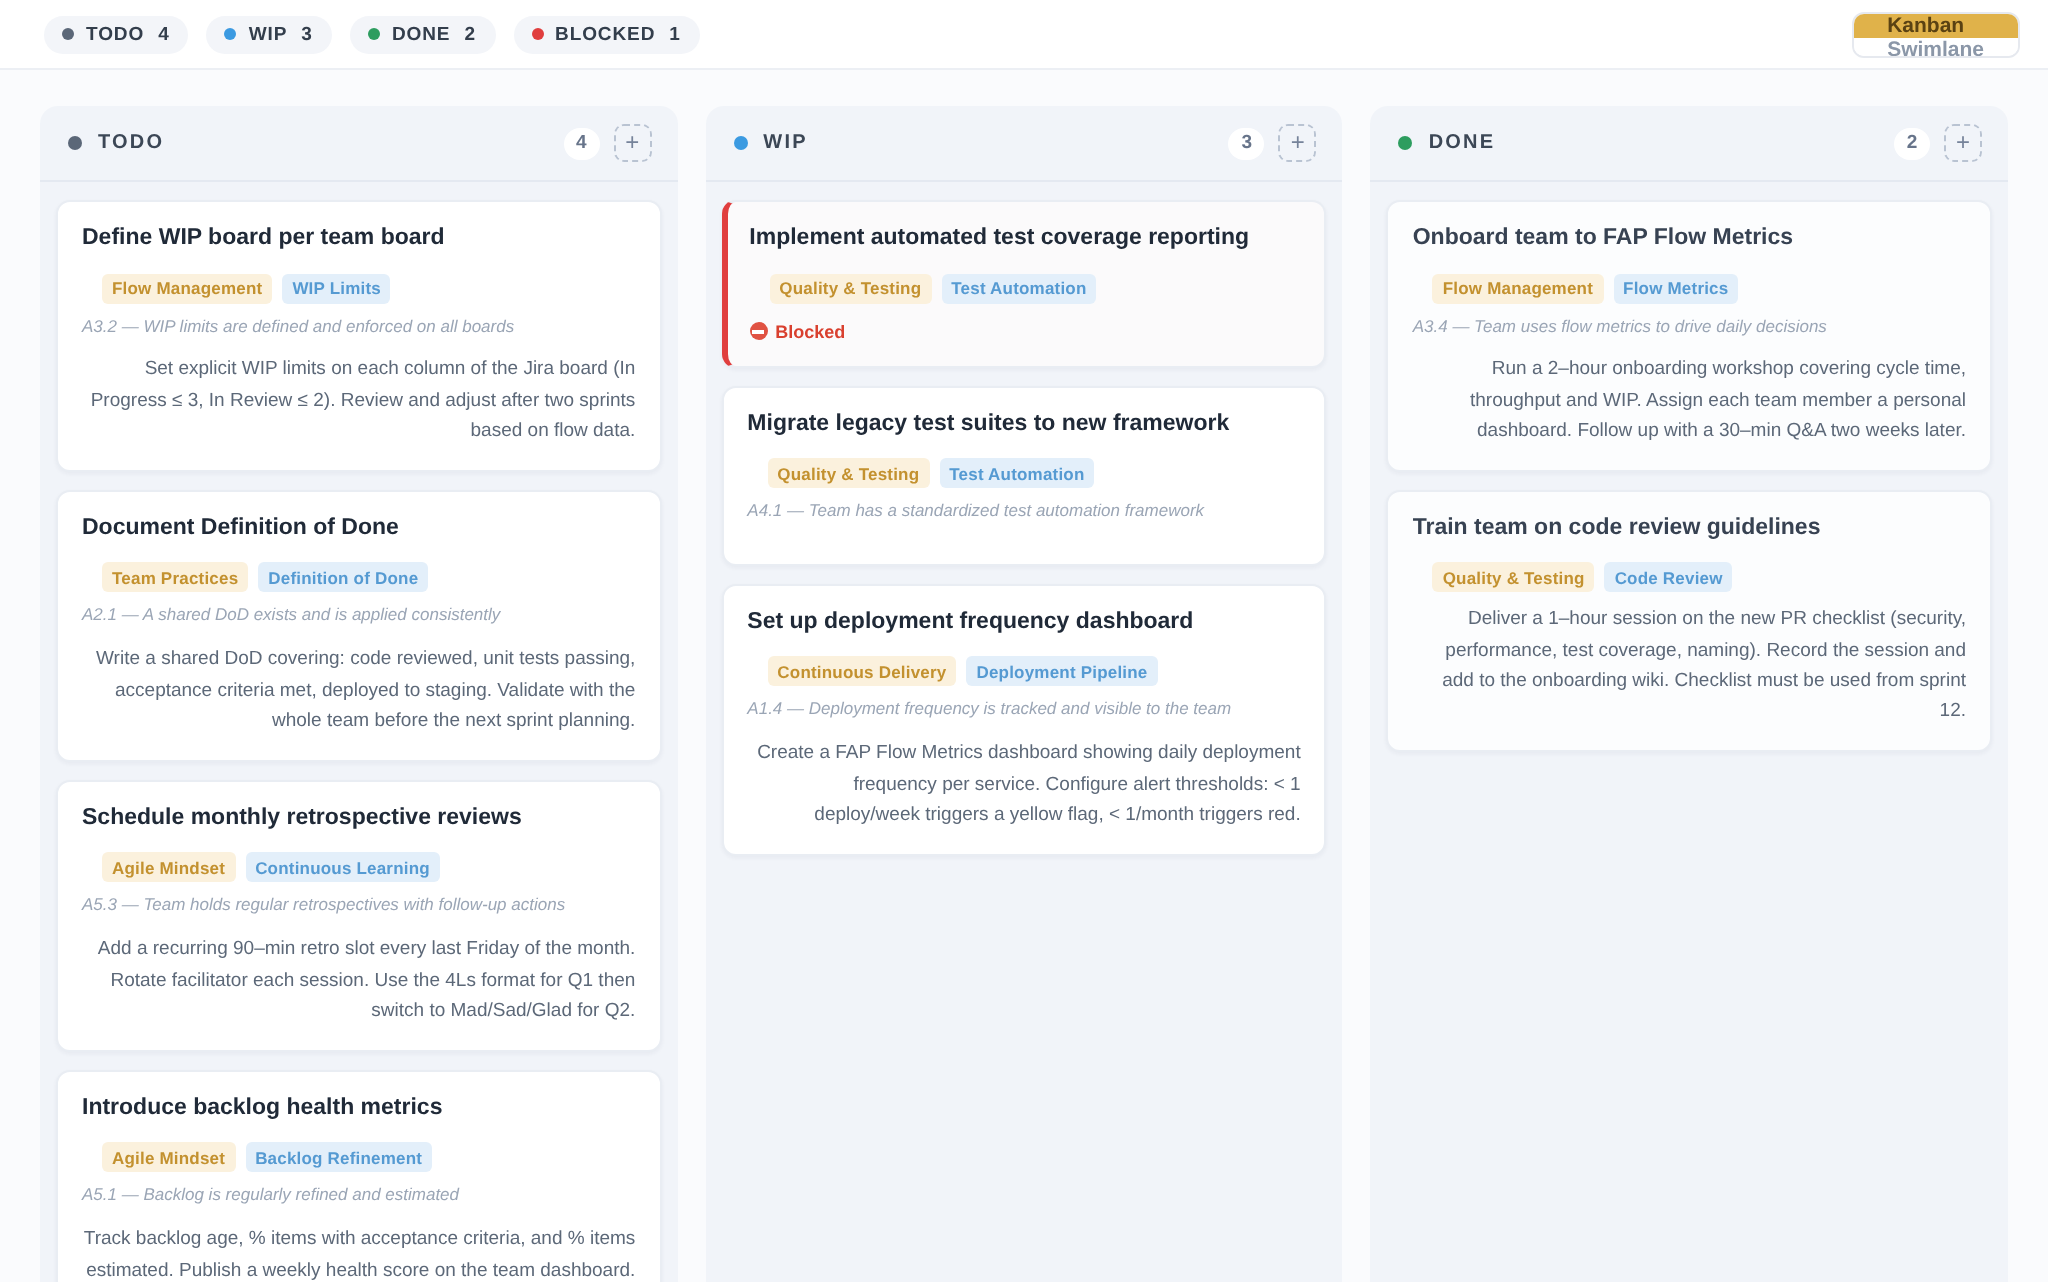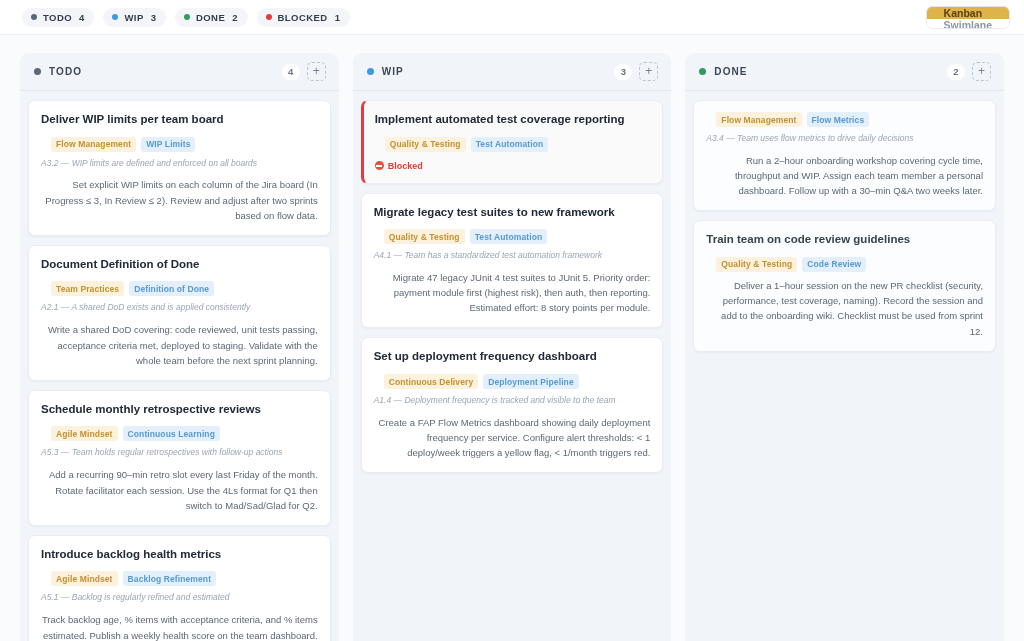--- a/index.html
+++ b/index.html
@@ -261,21 +261,21 @@
 <div class="board">
     <div class="column">
       <div class="col-head">
         <span class="col-dot" style="background: rgb(91, 103, 120);"></span>
         <span class="col-title">TODO</span>
         <span class="col-count">4</span>
         <button class="col-add">+</button>
       </div>
       <div class="col-body">
         <div class="card">
-          <div class="card-title">Deliver WIP limits per team board</div>
+          <div class="card-title">Define WIP board per team board</div>
           <div class="chips">
             <span class="chip amber">Flow Management</span>
             <span class="chip blue">WIP Limits</span>
           </div>
           <div class="card-ref">A3.2 — WIP limits are defined and enforced on all boards</div>
           <div class="card-body">Set explicit WIP limits on each column of the Jira board (In Progress ≤ 3, In Review ≤ 2). Review and adjust after two sprints based on flow data.</div>
         </div>
         <div class="card">
           <div class="card-title">Document Definition of Done</div>
           <div class="chips">
@@ -324,21 +324,20 @@
             <span>Blocked</span>
           </div>
         </div>
         <div class="card">
           <div class="card-title">Migrate legacy test suites to new framework</div>
           <div class="chips">
             <span class="chip amber">Quality &amp; Testing</span>
             <span class="chip blue">Test Automation</span>
           </div>
           <div class="card-ref">A4.1 — Team has a standardized test automation framework</div>
-          <div class="card-body">Migrate 47 legacy JUnit 4 test suites to JUnit 5. Priority order: payment module first (highest risk), then auth, then reporting. Estimated effort: 8 story points per module.</div>
         </div>
         <div class="card">
           <div class="card-title">Set up deployment frequency dashboard</div>
           <div class="chips">
             <span class="chip amber">Continuous Delivery</span>
             <span class="chip blue">Deployment Pipeline</span>
           </div>
           <div class="card-ref">A1.4 — Deployment frequency is tracked and visible to the team</div>
           <div class="card-body">Create a FAP Flow Metrics dashboard showing daily deployment frequency per service. Configure alert thresholds: &lt; 1 deploy/week triggers a yellow flag, &lt; 1/month triggers red.</div>
         </div>
@@ -346,20 +345,21 @@
     </div>
     <div class="column">
       <div class="col-head">
         <span class="col-dot" style="background: rgb(45, 157, 95);"></span>
         <span class="col-title">DONE</span>
         <span class="col-count">2</span>
         <button class="col-add">+</button>
       </div>
       <div class="col-body">
         <div class="card done">
+          <div class="card-title">Onboard team to FAP Flow Metrics</div>
           <div class="chips">
             <span class="chip amber">Flow Management</span>
             <span class="chip blue">Flow Metrics</span>
           </div>
           <div class="card-ref">A3.4 — Team uses flow metrics to drive daily decisions</div>
           <div class="card-body">Run a 2–hour onboarding workshop covering cycle time, throughput and WIP. Assign each team member a personal dashboard. Follow up with a 30–min Q&amp;A two weeks later.</div>
         </div>
         <div class="card done">
           <div class="card-title">Train team on code review guidelines</div>
           <div class="chips">

